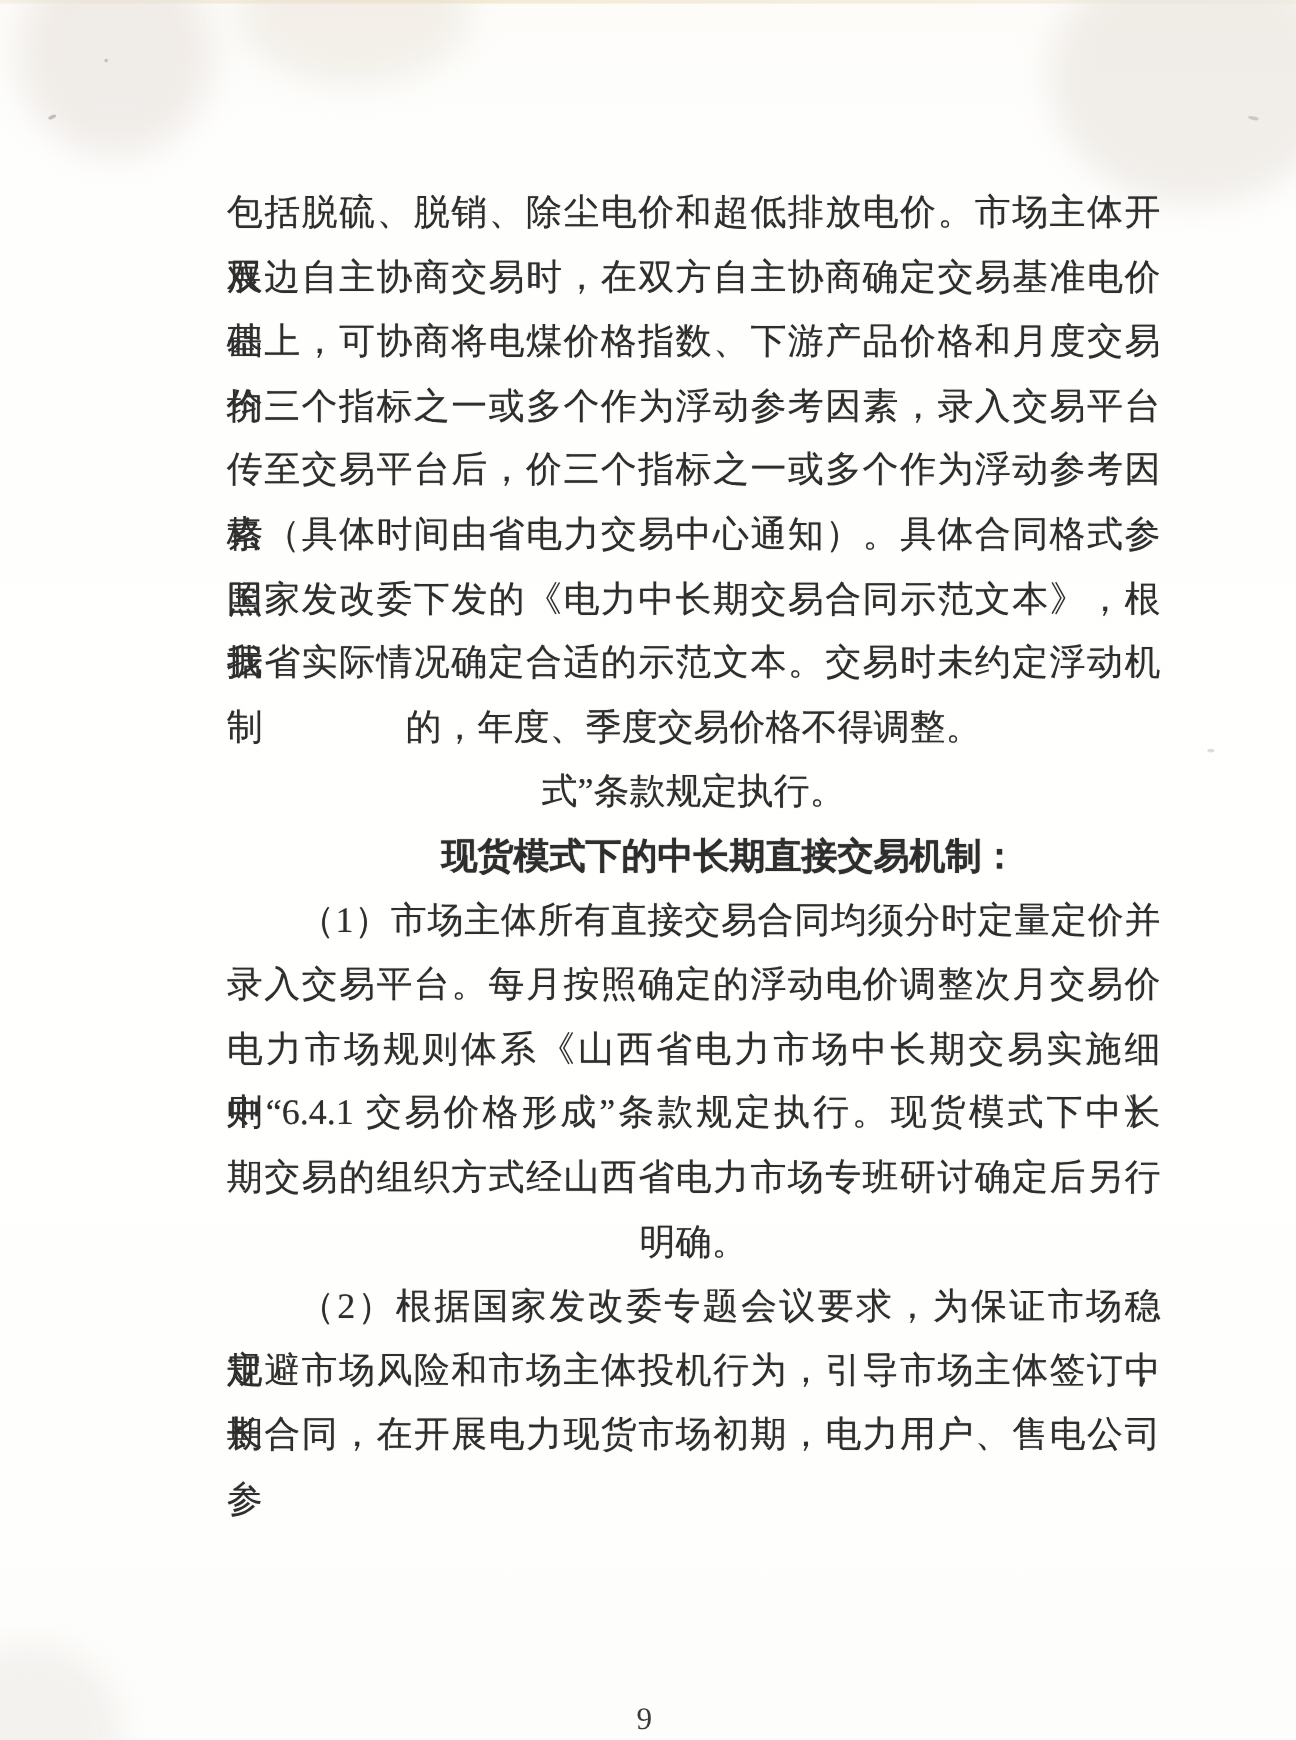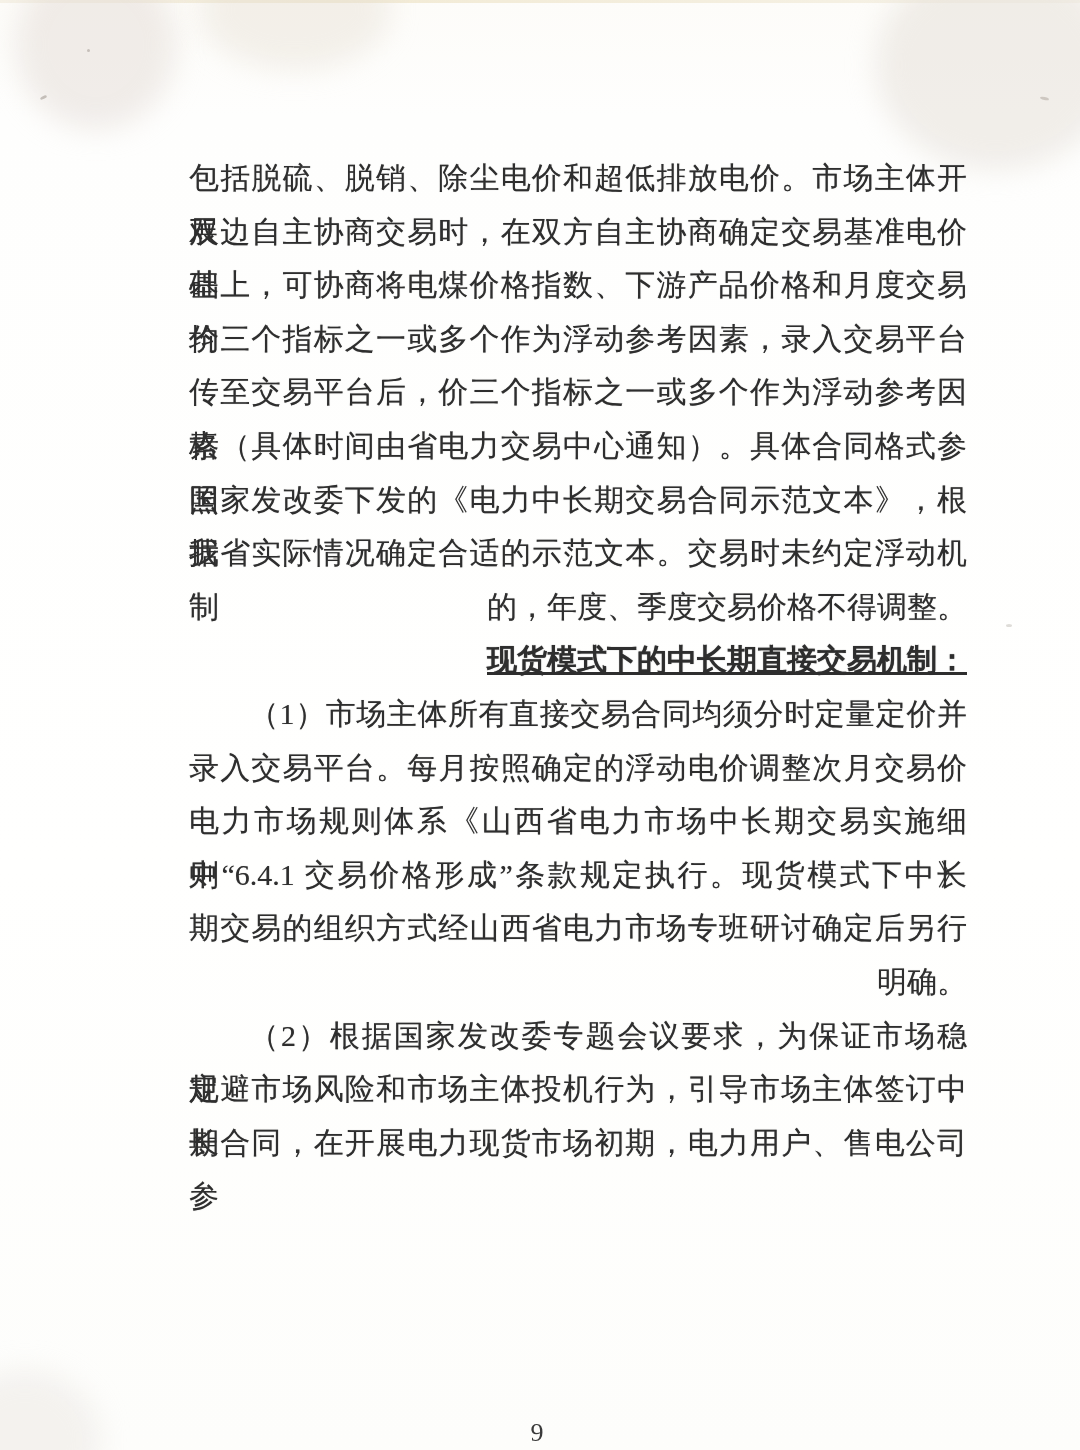--- a/index.html
+++ b/index.html
@@ -59,33 +59,32 @@
     width: 778px;
     font-size: 30px;
     color: #2e2e2e;
     text-shadow: 0 0 0.7px rgba(55,55,55,0.55);
     margin-left: 38px;
   }
   .line {
     height: 53.6px;
     line-height: 53.6px;
     white-space: normal;
-    text-align: right;
+    text-align: center;
   }
   .line.justify {
     text-align: justify;
     text-align-last: justify;
   }
   .line.indent {
     text-indent: 60px;
   }
   .line.bold {
     font-weight: bold;
     text-shadow: 0 0 0.9px rgba(35,35,35,0.7);
-    text-decoration: underline;
   }
   .page-number {
     position: absolute;
     left: 0;
     right: 6px;
     top: 1418px;
     text-align: center;
     font-size: 26px;
     color: #3a3a3a;
   }
@@ -109,20 +108,21 @@
   <div class="text-block">
       <div class="line justify">包括脱硫、脱销、除尘电价和超低排放电价。市场主体开展</div>
       <div class="line justify">双边自主协商交易时，在双方自主协商确定交易基准电价基</div>
       <div class="line justify">础上，可协商将电煤价格指数、下游产品价格和月度交易均</div>
       <div class="line justify">价三个指标之一或多个作为浮动参考因素，录入交易平台</div>
       <div class="line justify">传至交易平台后，价三个指标之一或多个作为浮动参考因素</div>
       <div class="line justify">格（具体时间由省电力交易中心通知）。具体合同格式参照</div>
       <div class="line justify">国家发改委下发的《电力中长期交易合同示范文本》，根据</div>
       <div class="line justify">我省实际情况确定合适的示范文本。交易时未约定浮动机制</div>
       <div class="line">的，年度、季度交易价格不得调整。</div>
+      <div class="line">式”条款规定执行。</div>
       <div class="line indent bold">现货模式下的中长期直接交易机制：</div>
       <div class="line justify indent">（1）市场主体所有直接交易合同均须分时定量定价并</div>
       <div class="line justify">录入交易平台。每月按照确定的浮动电价调整次月交易价</div>
       <div class="line justify">电力市场规则体系《山西省电力市场中长期交易实施细则》</div>
       <div class="line justify">中“6.4.1 交易价格形成”条款规定执行。现货模式下中长</div>
       <div class="line justify">期交易的组织方式经山西省电力市场专班研讨确定后另行</div>
       <div class="line">明确。</div>
       <div class="line justify indent">（2）根据国家发改委专题会议要求，为保证市场稳定，</div>
       <div class="line justify">规避市场风险和市场主体投机行为，引导市场主体签订中长</div>
       <div class="line justify">期合同，在开展电力现货市场初期，电力用户、售电公司参</div>

